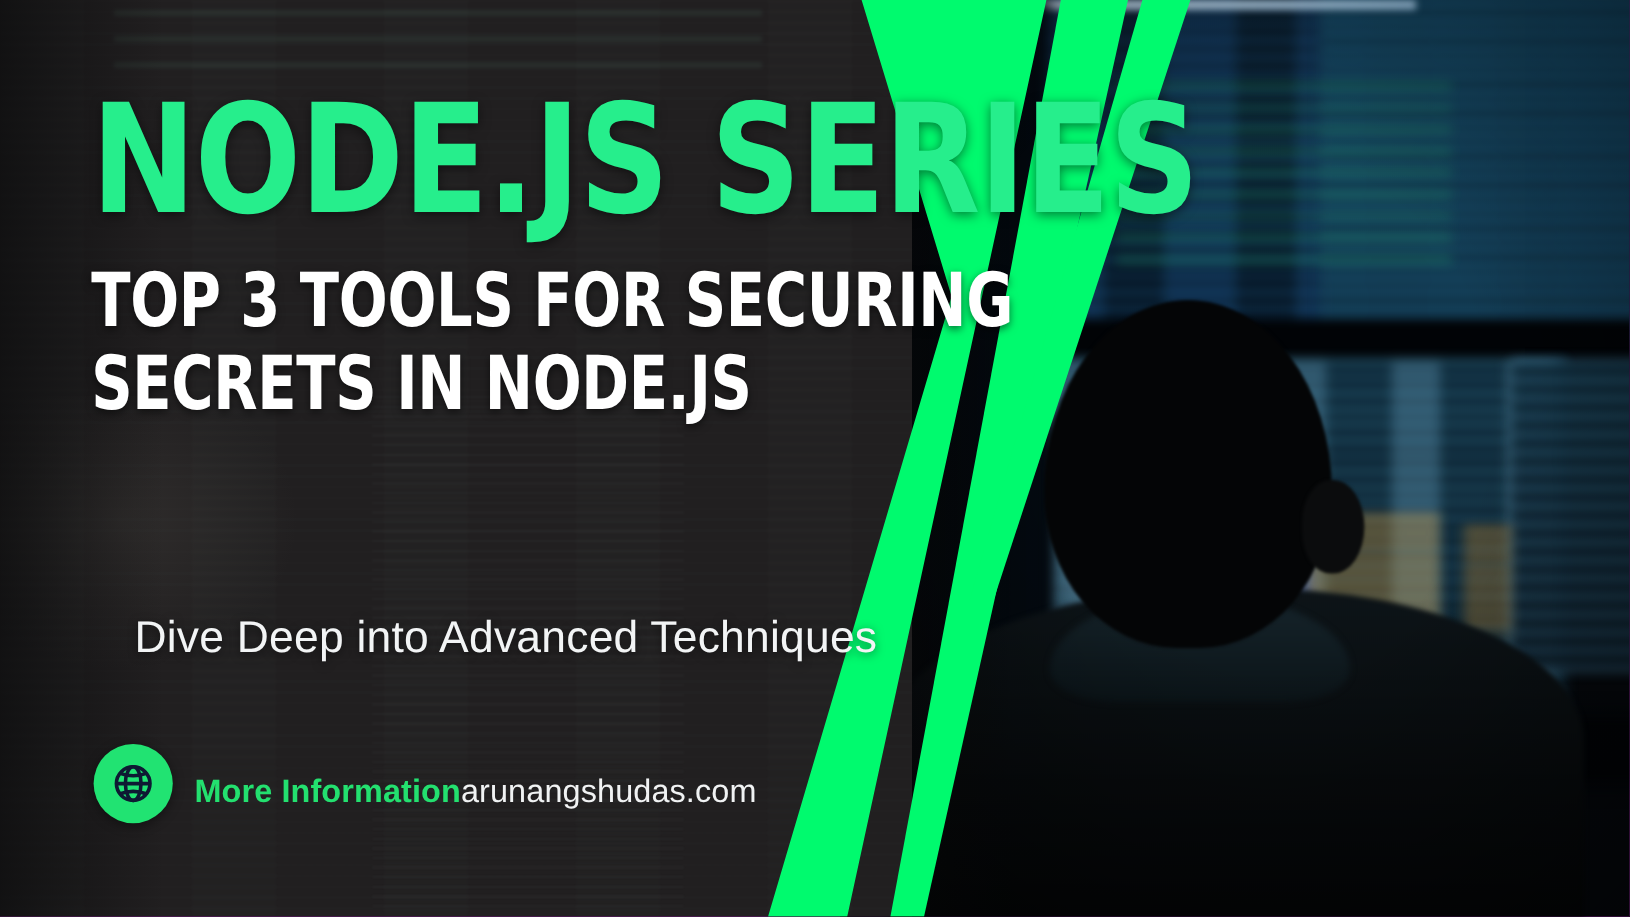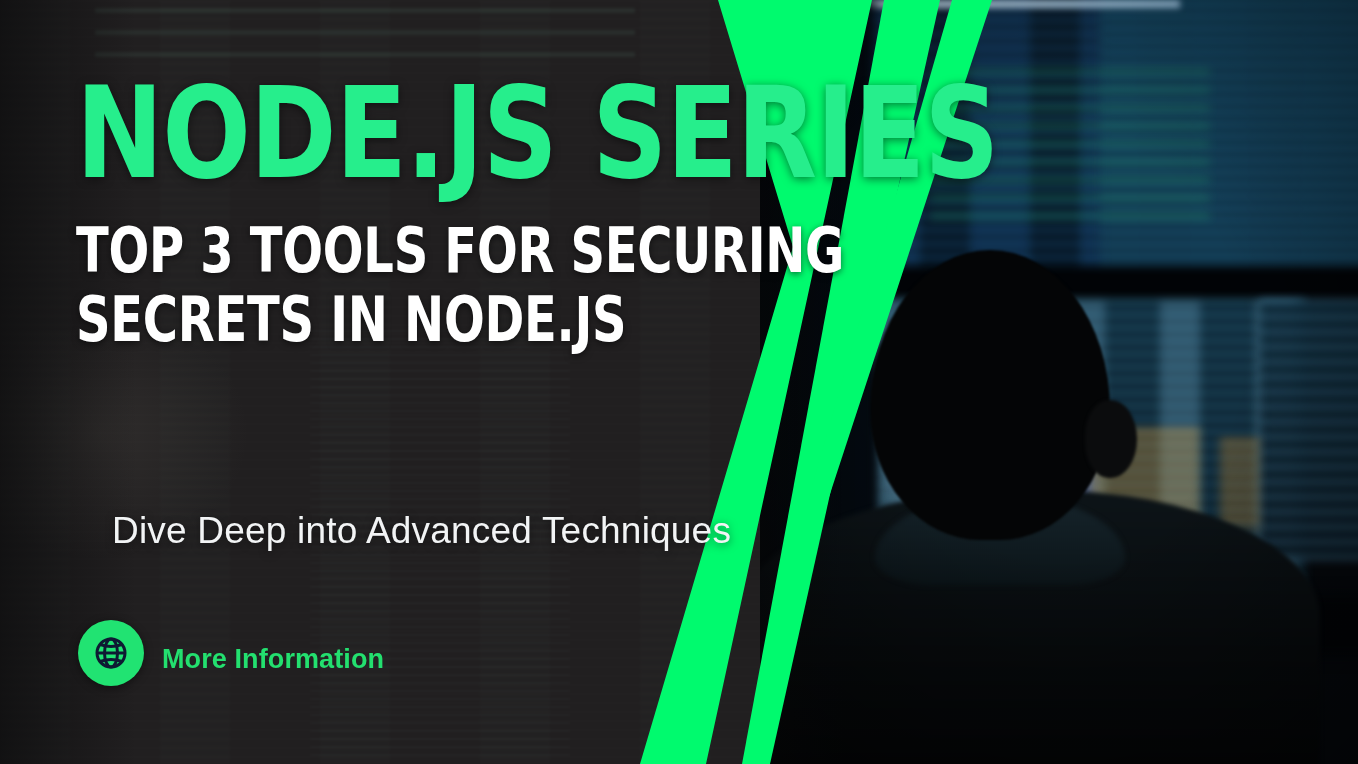--- a/index.html
+++ b/index.html
@@ -318,17 +318,18 @@
             <circle cx="20" cy="20" r="14"></circle>
             <ellipse cx="20" cy="20" rx="6.5" ry="14"></ellipse>
             <line x1="6" y1="20" x2="34" y2="20"></line>
             <path d="M9.2 11.5 Q20 15.5 30.8 11.5"></path>
             <path d="M9.2 28.5 Q20 24.5 30.8 28.5"></path>
           </g>
         </svg>
       </div>
       <div class="footer-text">
         <div class="footer-title">More Information</div>
+        <div class="footer-url">arunangshudas.com</div>
       </div>
     </div>
 
   </div>
 </div>
 
 </body></html>

